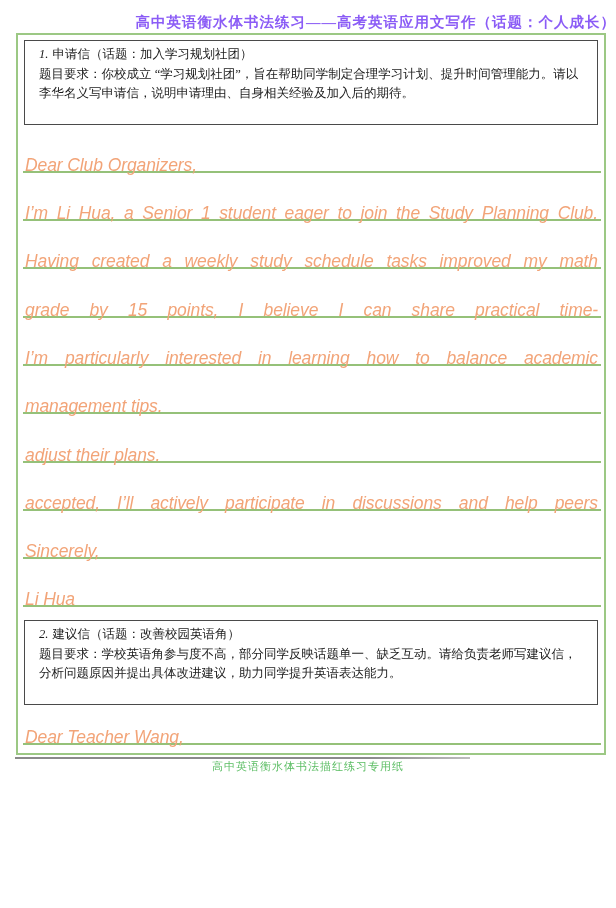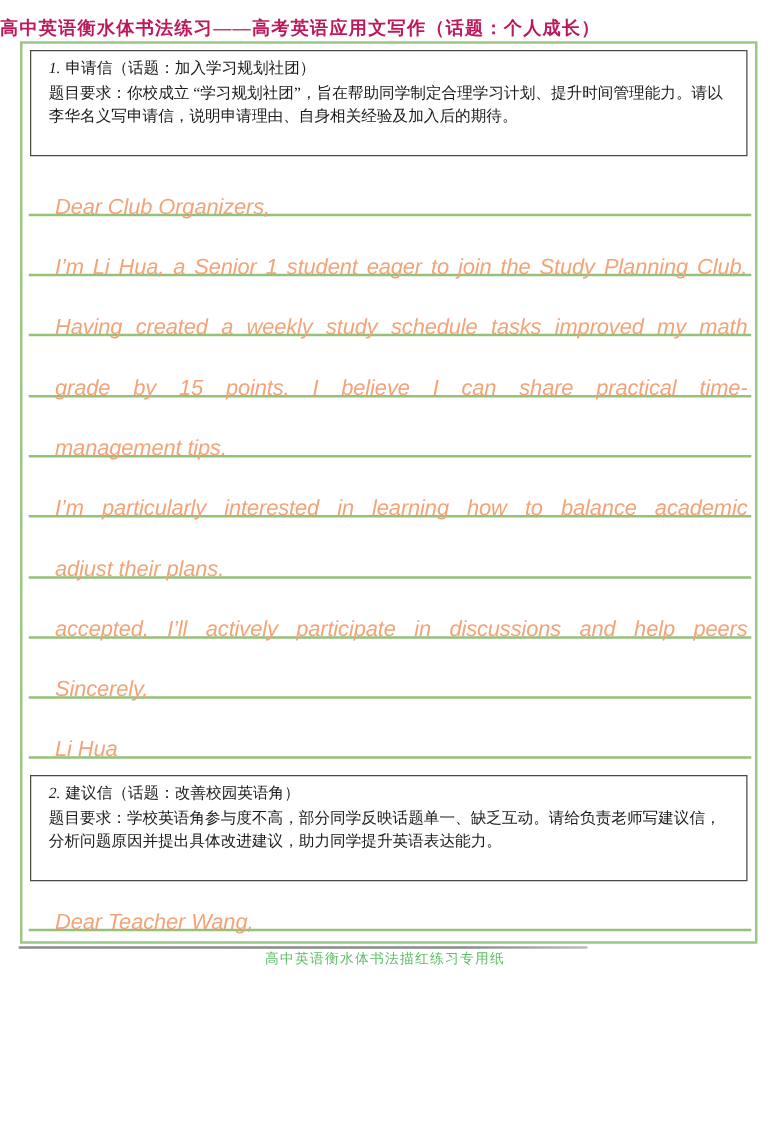--- a/index.html
+++ b/index.html
@@ -12,25 +12,25 @@
   }
   *{margin:0;padding:0;box-sizing:border-box;}
   html,body{background:#ffffff;}
   body{
     width:616px;height:908px;
     font-family:"Liberation Serif","DejaVu Serif",serif;
     overflow:hidden;
   }
   .title{
     padding-top:13px;
-    text-align:left;
+    text-align:right;
     font-size:14.5px;
     font-weight:bold;
     letter-spacing:1px;
-    color:#be185d;
+    color:#8b5cf6;
     height:33px;
   }
   .frame{
     margin-left:16px;
     width:590px;
     border:2px solid var(--frame-green);
     padding-bottom:8px;
     background:#fff;
   }
   .prompt-box{
@@ -47,21 +47,21 @@
   }
   .prompt-box .body{display:block;}
   .lines{margin:0 3px 0 5px;}
   .write-line{
     position:relative;
     height:48.3px;
     border-bottom:2px solid var(--line-green);
   }
   .write-line .txt{
     position:absolute;
-    left:21px;right:3px;bottom:-5px;
+    left:2px;right:3px;bottom:-5px;
     font-family:"Liberation Sans","DejaVu Sans",sans-serif;
     font-style:italic;
     font-size:17.5px;
     letter-spacing:-0.1px;
     color:var(--hand-orange);
     white-space:nowrap;
     overflow:visible;
   }
   .write-line.justify .txt{
     white-space:normal;
@@ -101,25 +101,25 @@
       </div>
       <div class="write-line justify">
         <div class="txt">I’m Li Hua, a Senior 1 student eager to join the Study Planning Club.</div>
       </div>
       <div class="write-line justify">
         <div class="txt">Having created a weekly study schedule tasks improved my math</div>
       </div>
       <div class="write-line justify">
         <div class="txt">grade by 15 points, I believe I can share practical time-</div>
       </div>
+      <div class="write-line justify">
+        <div class="txt">I’m particularly interested in learning how to balance academic</div>
+      </div>
       <div class="write-line">
         <div class="txt">management tips.</div>
-      </div>
-      <div class="write-line justify">
-        <div class="txt">I’m particularly interested in learning how to balance academic</div>
       </div>
       <div class="write-line">
         <div class="txt">adjust their plans.</div>
       </div>
       <div class="write-line justify">
         <div class="txt">accepted, I’ll actively participate in discussions and help peers</div>
       </div>
       <div class="write-line">
         <div class="txt">Sincerely,</div>
       </div>

